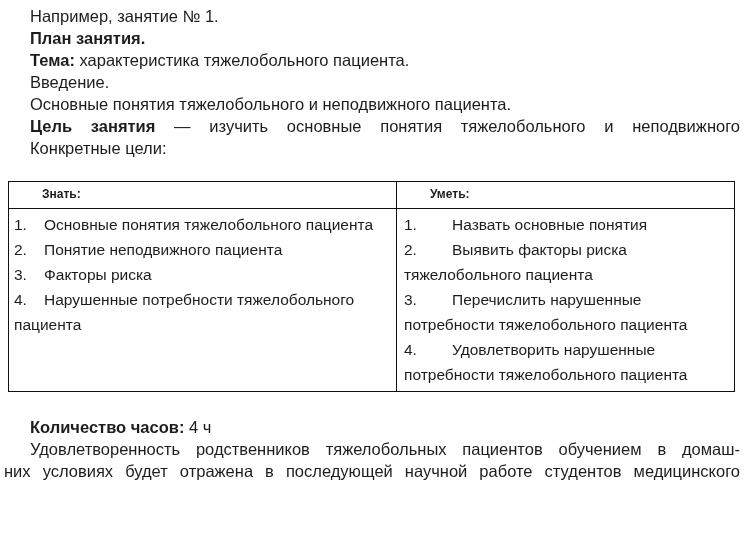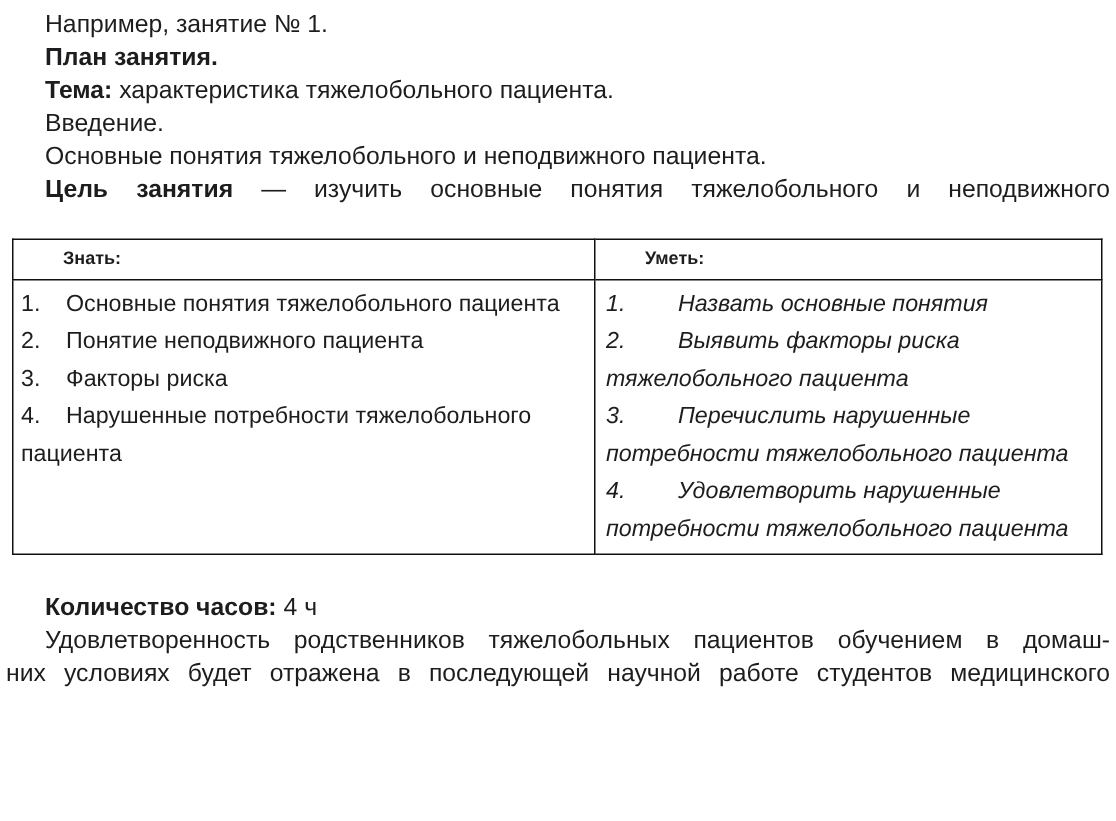--- a/index.html
+++ b/index.html
@@ -23,21 +23,21 @@
   table.goals{
     border-collapse:collapse;table-layout:fixed;
     margin:22px 0 0 4px;width:727px;font-size:15.5px;
   }
   table.goals th,table.goals td{border:1.5px solid var(--border-color);}
   th{text-align:left;font-size:12px;font-weight:700;
      padding:2px 6px 3px 33px;line-height:21px;}
   th.know-h{width:348px;}
   td{vertical-align:top;line-height:25px;padding:3px 0 4px 0;}
   td.know{padding-left:5px;padding-right:15px;margin-top:24px;}
-  td.able{padding-left:7px;padding-right:4px;font-style:italic;}
+  td.able{padding-left:7px;padding-right:4px;}
   .titem{margin:0;}
   .titem .num{display:inline-block;}
   td.know .num{width:30px;}
   td.able .num{width:48px;}
 
   .hours{margin-top:24px;}
 </style>
 </head>
 <body>
 
@@ -47,20 +47,21 @@
 
   <p class="para indent"><b>План занятия.</b></p>
 
   <p class="para indent"><b>Тема:</b><span> характеристика тяжелобольного пациента.</span></p>
 
   <p class="para indent">Введение.</p>
   <p class="para indent">Основные понятия тяжелобольного и неподвижного пациента.</p>
 
   <div class="line indent jline"><b>Цель занятия</b><span> — изучить основные понятия тяжелобольного и неподвижного</span></div>
 
+  <p class="para indent">Конкретные цели:</p>
 
   <table class="goals">
     <tbody>
         <tr>
       <th class="know-h">Знать:</th>
       <th>Уметь:</th>
     </tr>
     <tr>
       <td class="know">
         <div class="titem"><span class="num">1.</span><span>Основные понятия тяжелобольного пациента</span></div>

